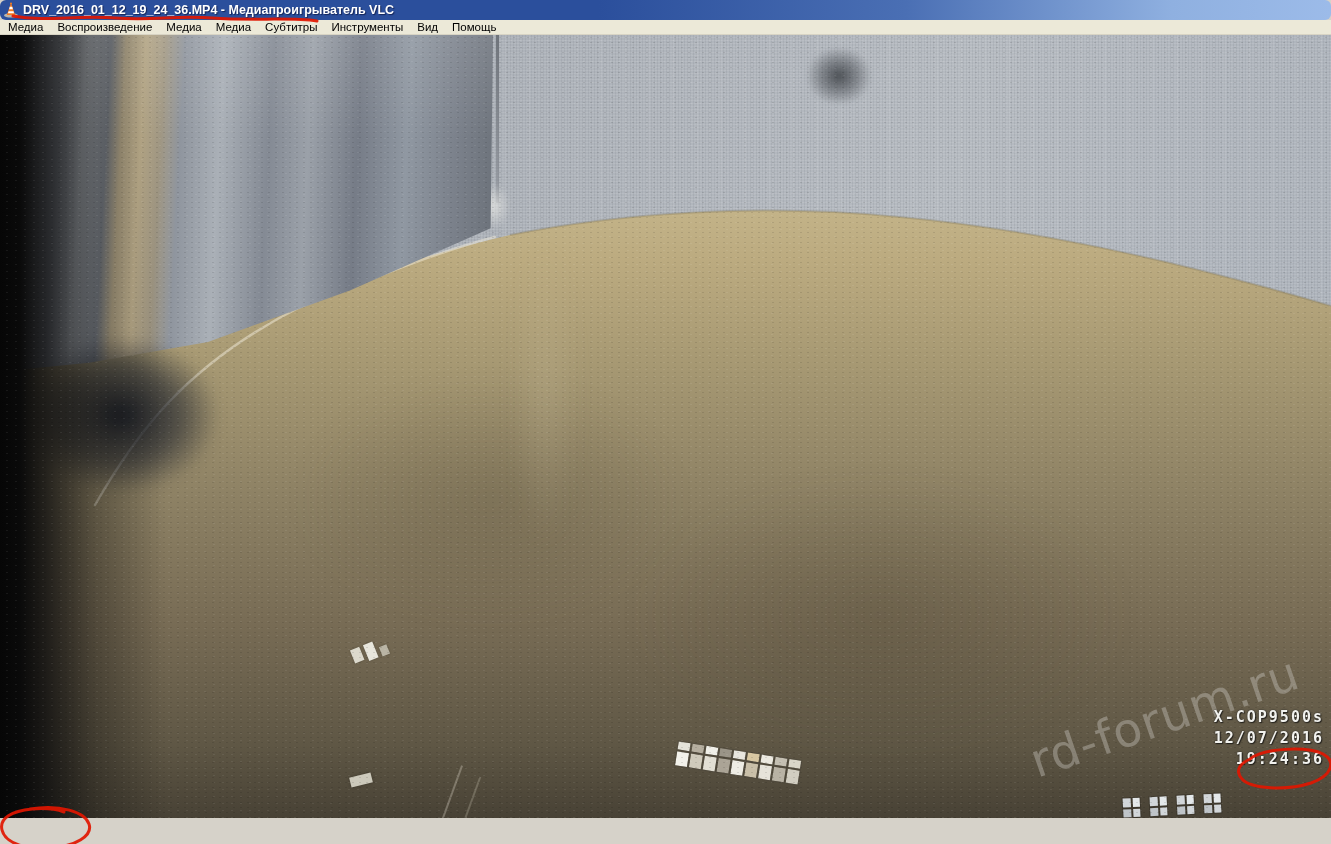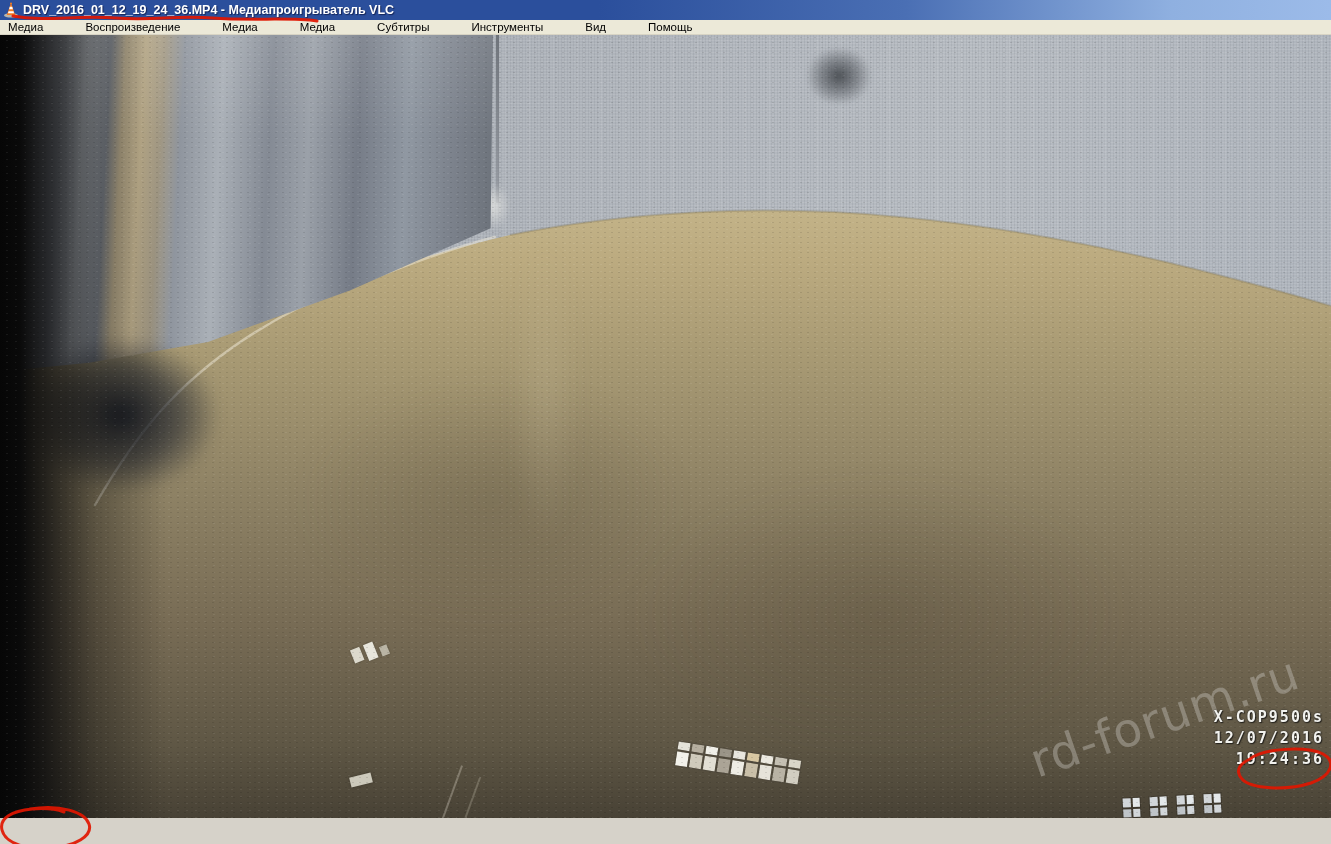--- a/index.html
+++ b/index.html
@@ -4,33 +4,33 @@
 <style>
   * { margin:0; padding:0; box-sizing:border-box; }
   html,body { width:1331px; height:844px; overflow:hidden; background:#000; }
   body { font-family:"Liberation Sans", sans-serif; }
   .app { position:relative; width:1331px; height:844px; background:#d6d2c9; }
 
   
   .titlebar {
     position:absolute; left:0; top:0; width:1331px; height:20px;
     background:linear-gradient(to right,#2b4f9c 0%,#2b4f9c 45%,#4a6fb4 68%,#8fb0e0 88%,#9cbbe9 100%);
-    display:flex; align-items:center; padding-left:3px;
+    display:flex; align-items:center; padding-left:3px;border-radius:6px;
   }
   .titlebar .title-text {
     color:#ffffff; font-size:12.5px; font-weight:bold; margin-left:4px;
     text-shadow:1px 1px 1px rgba(0,0,30,.55); white-space:nowrap;
   }
   .vlc-icon { width:16px; height:16px; flex:0 0 16px; }
 
   
   .menubar {
     position:absolute; left:0; top:20px; width:1331px; height:15px;
     background:#ece9d8; border-bottom:1px solid #d8d4c4;
-    display:flex; align-items:center; font-size:11.5px; color:#000;gap:28px;
+    display:flex; align-items:center; font-size:11.5px; color:#000;
   }
   .menubar .menu-item { padding:0 7px; height:15px; line-height:15px; cursor:default; }
   .menubar .menu-item:first-child { padding-left:8px; }
 
   
   .video {
     position:absolute; left:0; top:35px; width:1331px; height:783px;
     overflow:hidden; background:#857a60;
   }
   .wall {

